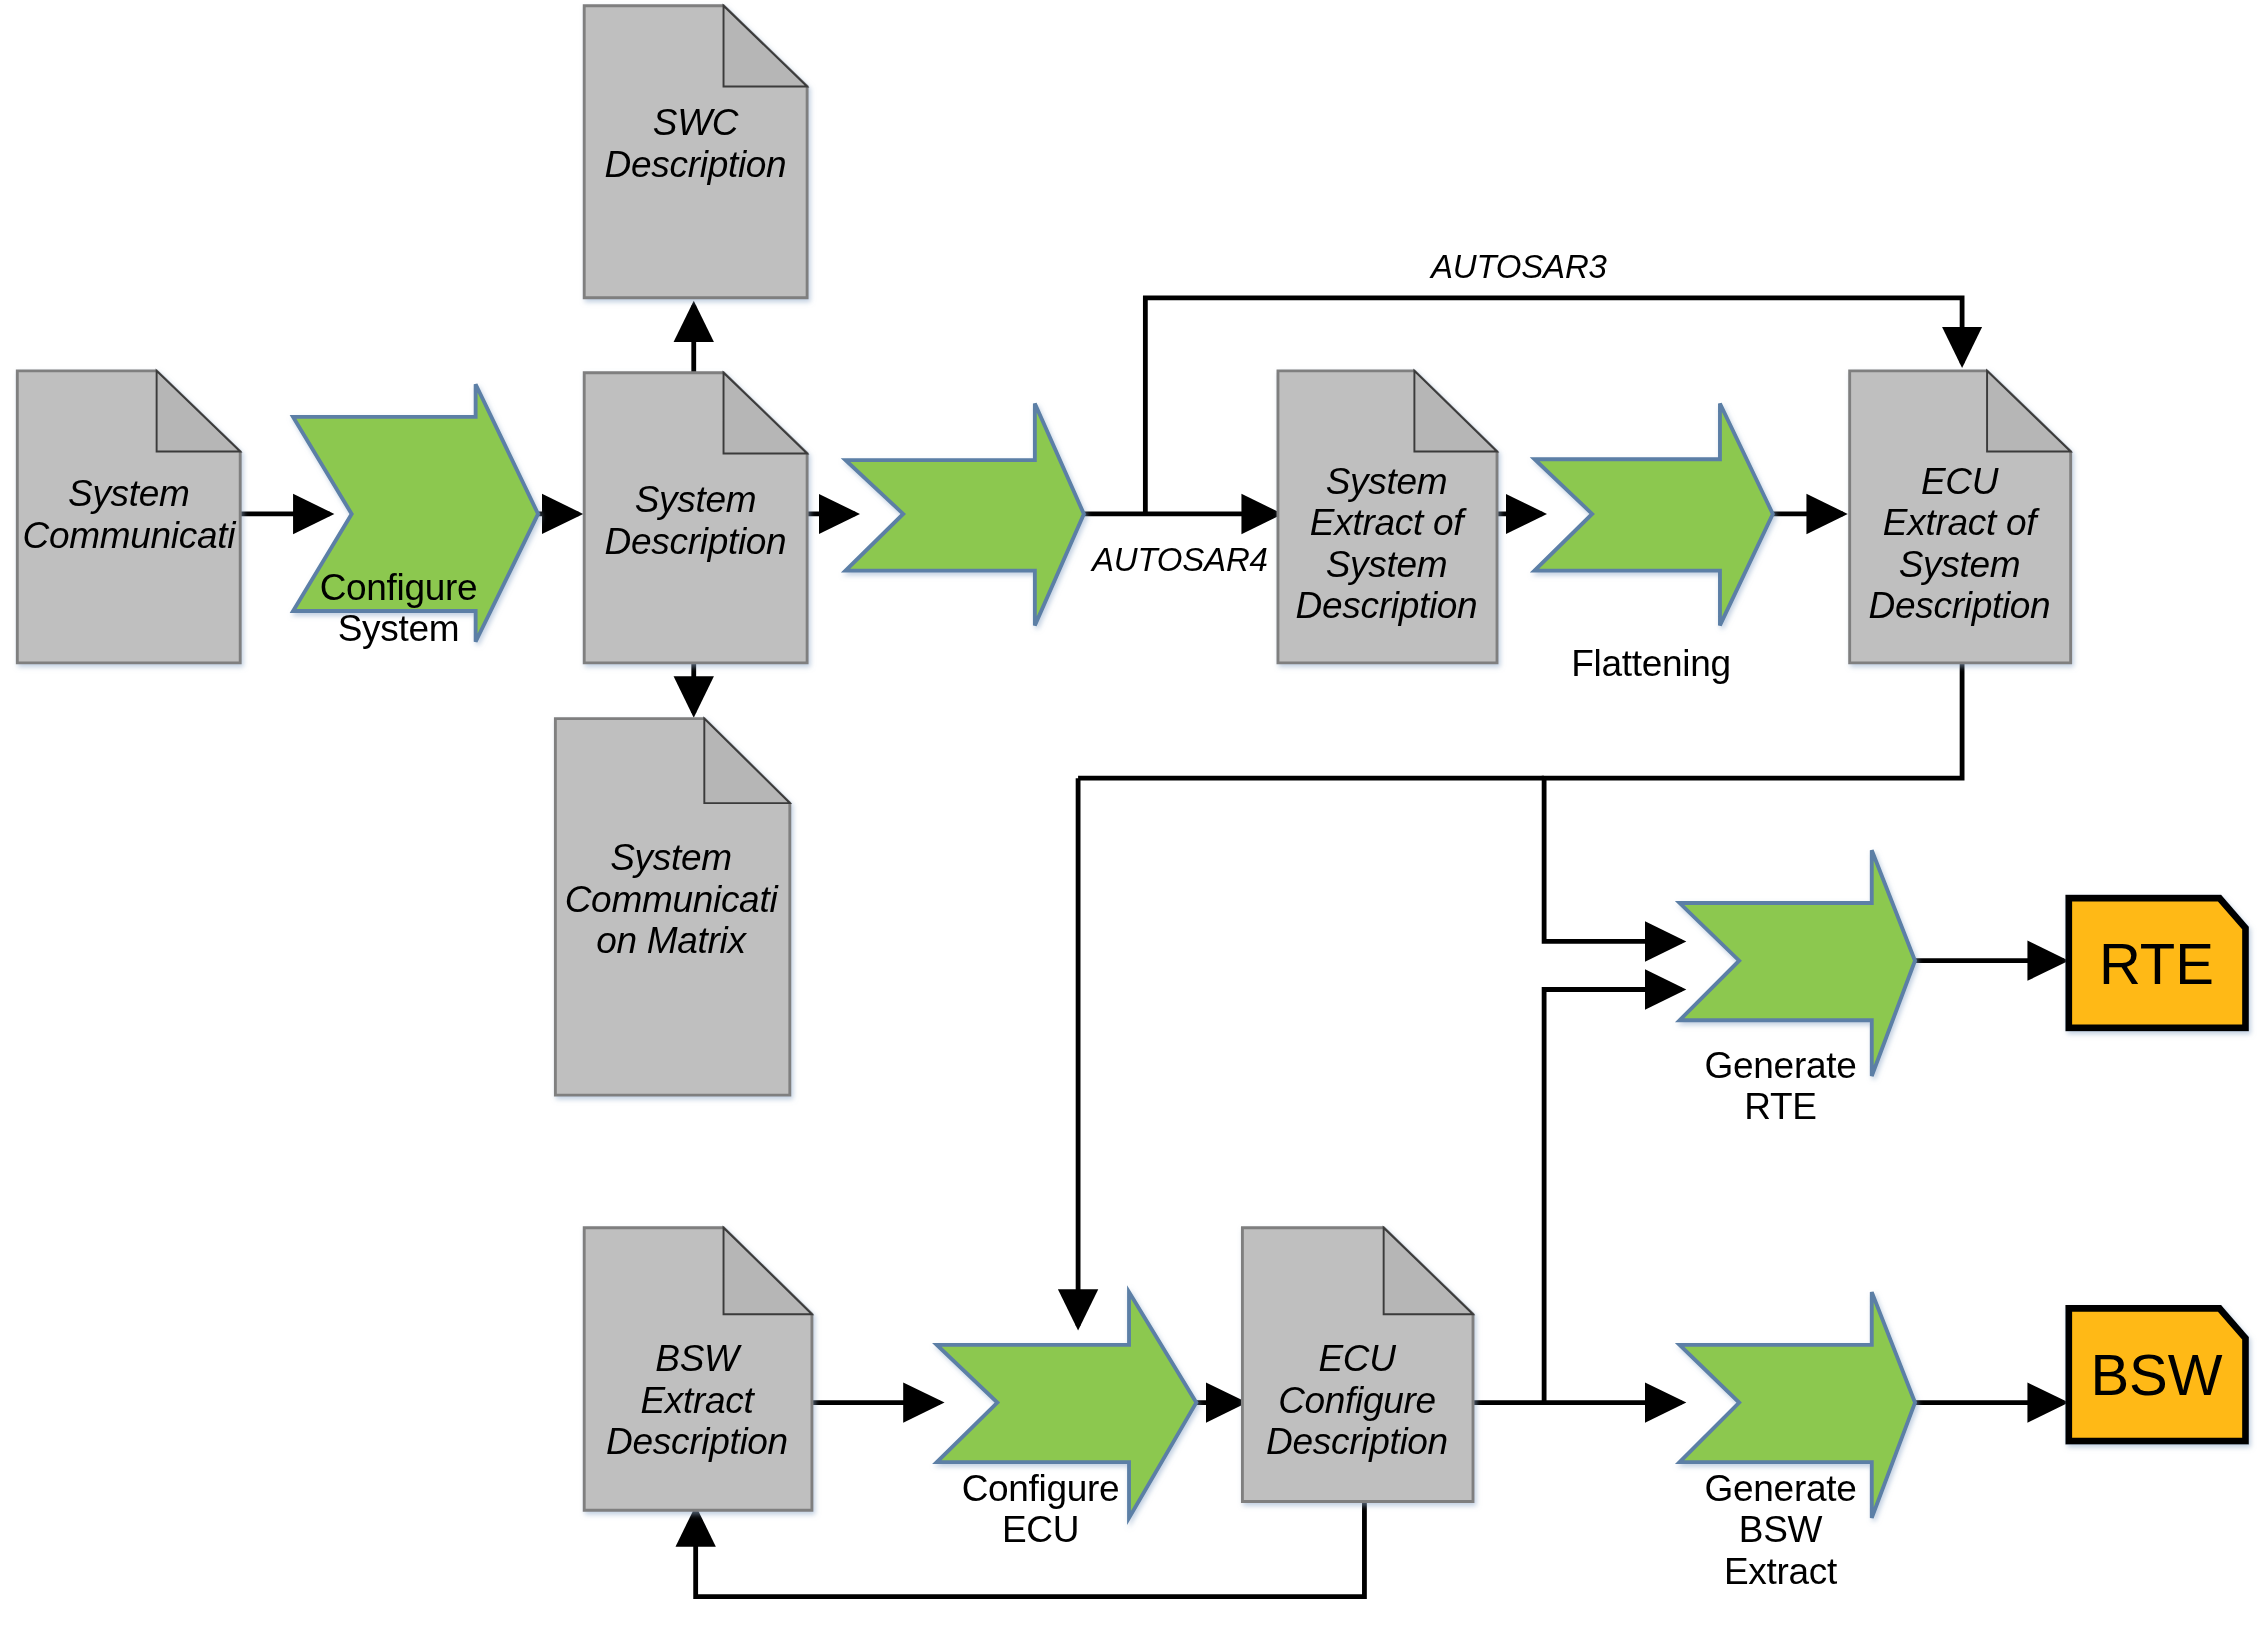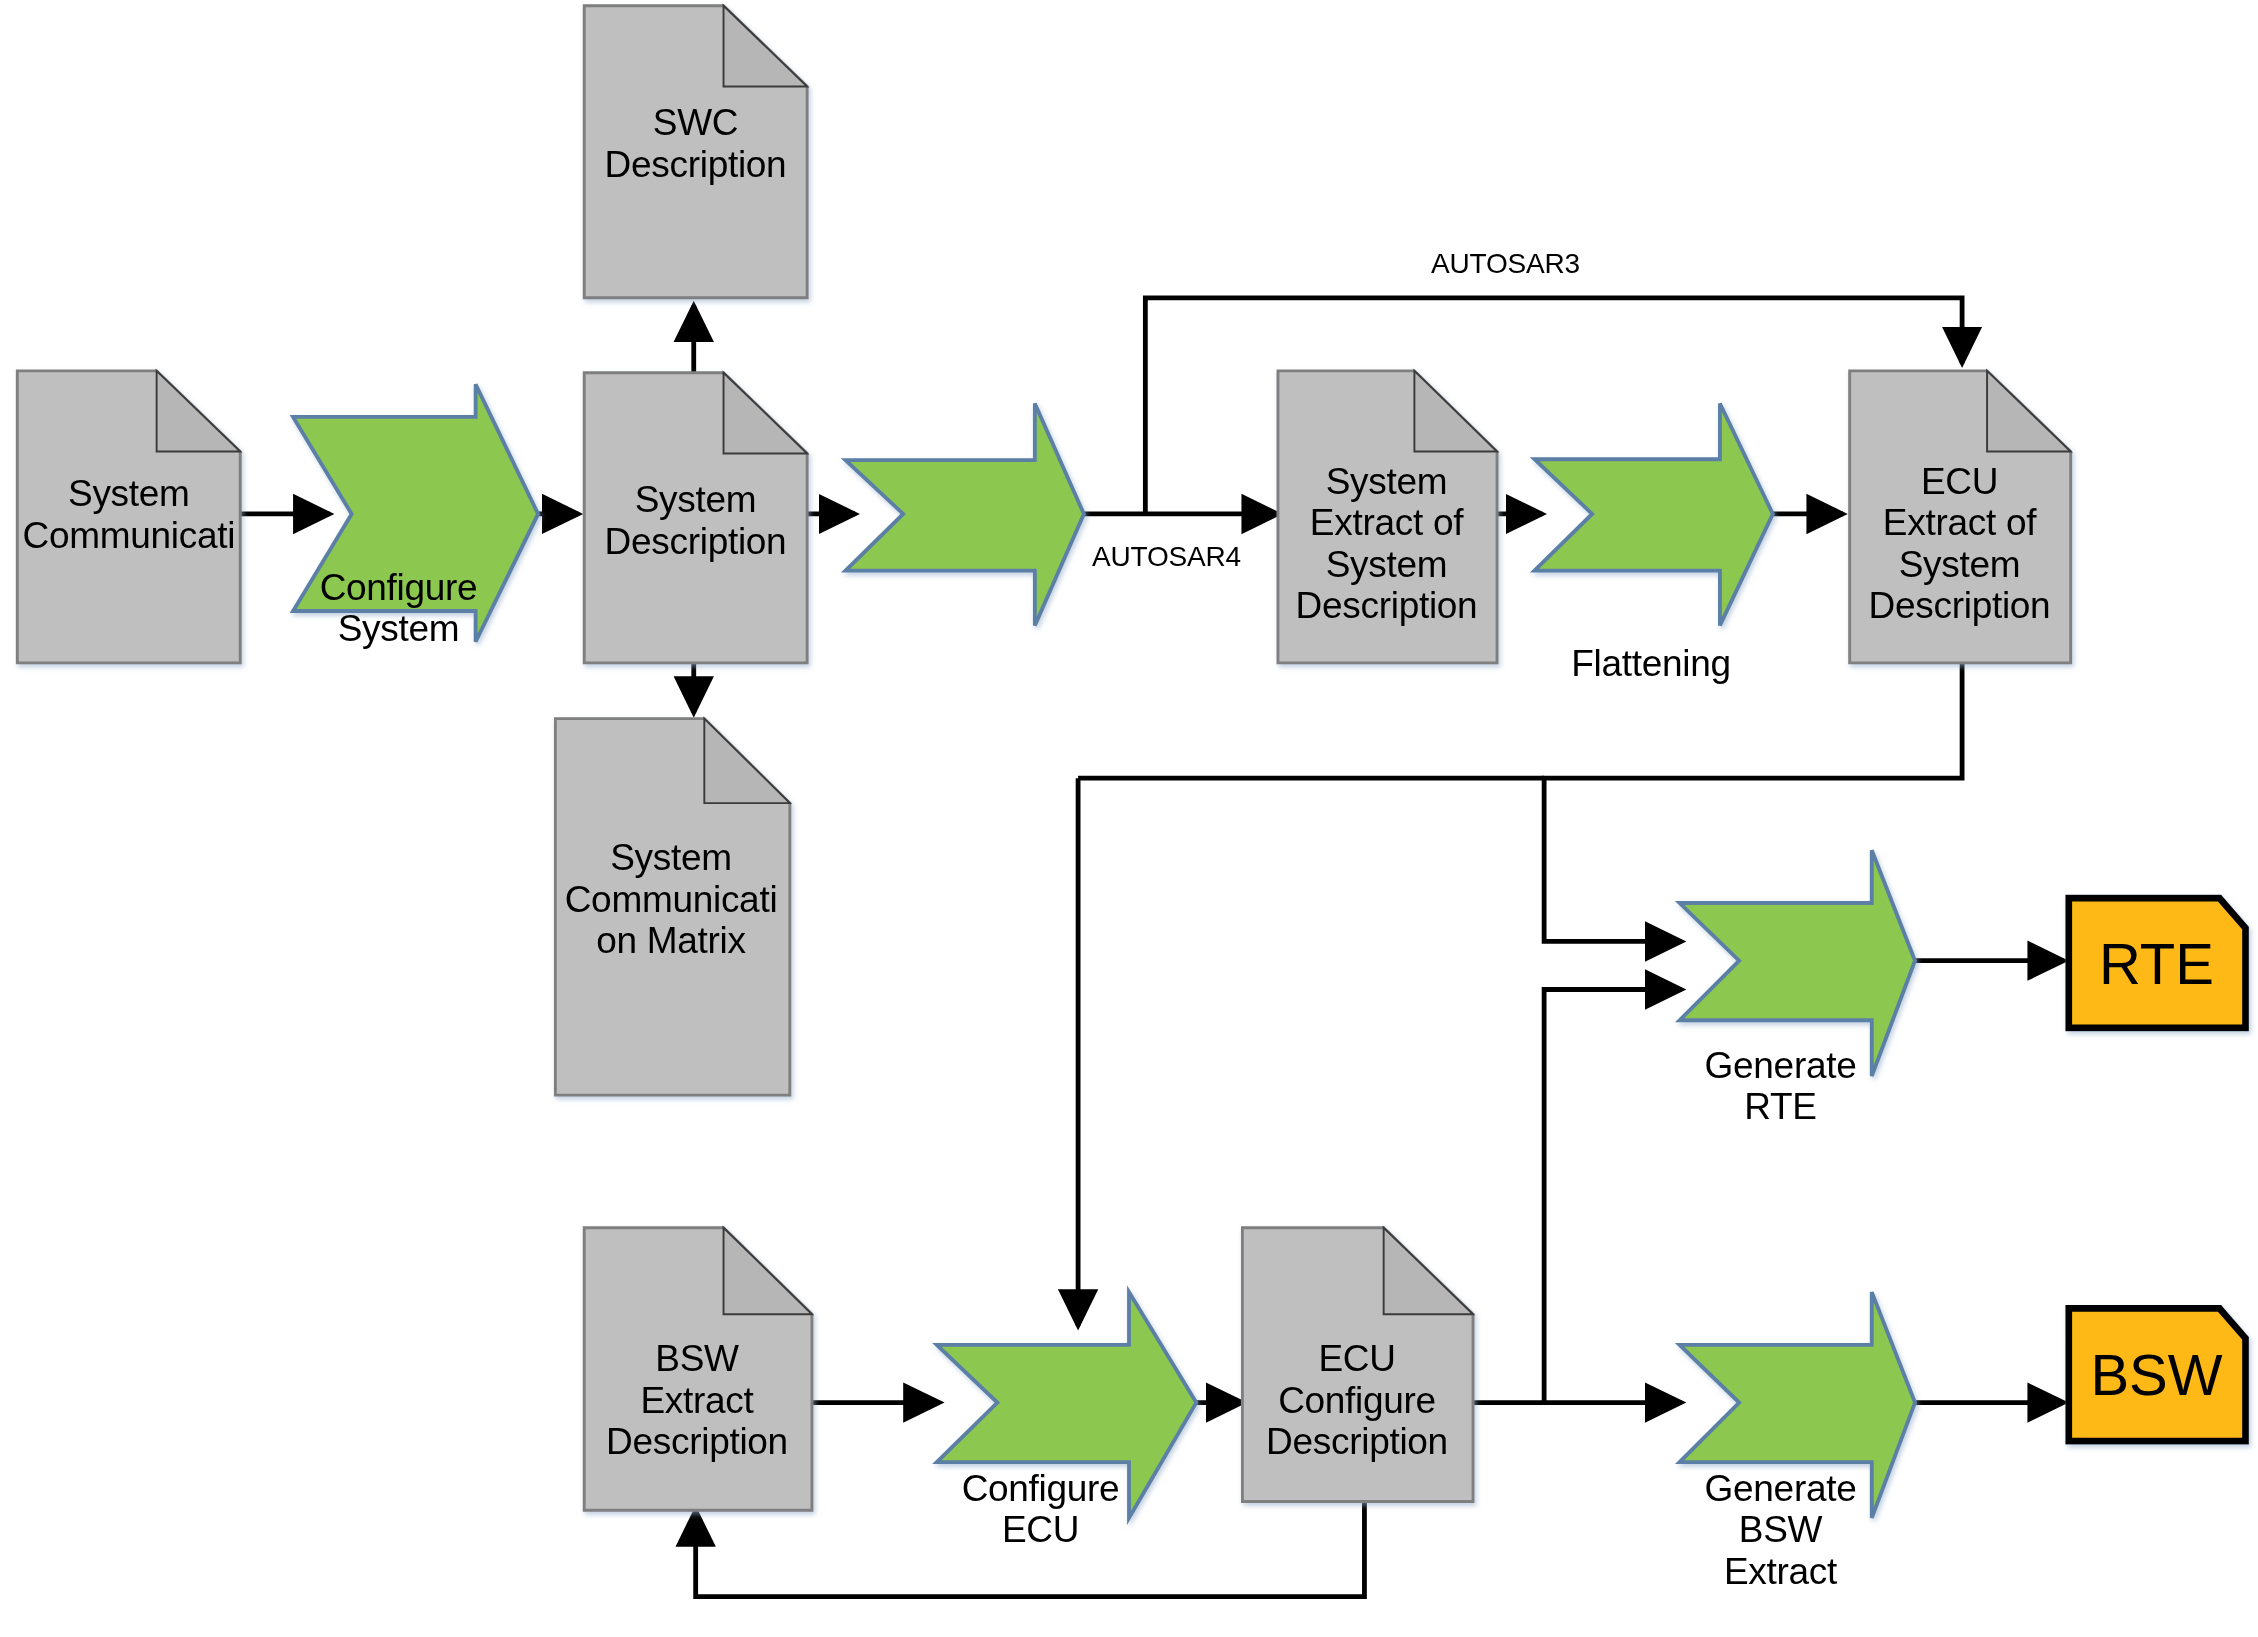--- a/index.html
+++ b/index.html
@@ -6,33 +6,33 @@
   body{
     width:2259px;height:1637px;position:relative;overflow:hidden;
     font-family:"Liberation Sans","DejaVu Sans",sans-serif;
     color:#000;
   }
   #stage{position:absolute;left:0;top:0;width:2259px;height:1637px;}
   svg.layer{position:absolute;left:0;top:0;width:2259px;height:1637px;overflow:visible;}
   .node-label{
     position:absolute;display:flex;align-items:center;justify-content:center;
     text-align:center;line-height:1.12;pointer-events:none;
-    font-size:37px;letter-spacing:-0.3px;
+    font-size:37px;letter-spacing:-0.3px;font-style:italic;
   }
   .node-label span{display:block;width:100%;}
   .free-label{
     position:absolute;text-align:center;line-height:1.12;font-size:37px;
     letter-spacing:-0.3px;
   }
   .chip-label{
     position:absolute;display:flex;align-items:center;justify-content:center;
     font-size:58px;font-weight:400;letter-spacing:0px;
   }
   .tag-label{
-    position:absolute;font-size:28px;letter-spacing:-0.2px;white-space:nowrap;
+    position:absolute;font-size:33px;letter-spacing:-0.2px;white-space:nowrap;font-style:italic;
   }
 </style>
 </head>
 <body>
 
 <div id="stage">
 
   <svg class="layer" viewBox="0 0 2351 1704" preserveAspectRatio="none">
     <defs>
       <marker id="ah" markerWidth="9" markerHeight="9" refX="7.6" refY="4.5" orient="auto" markerUnits="strokeWidth">

